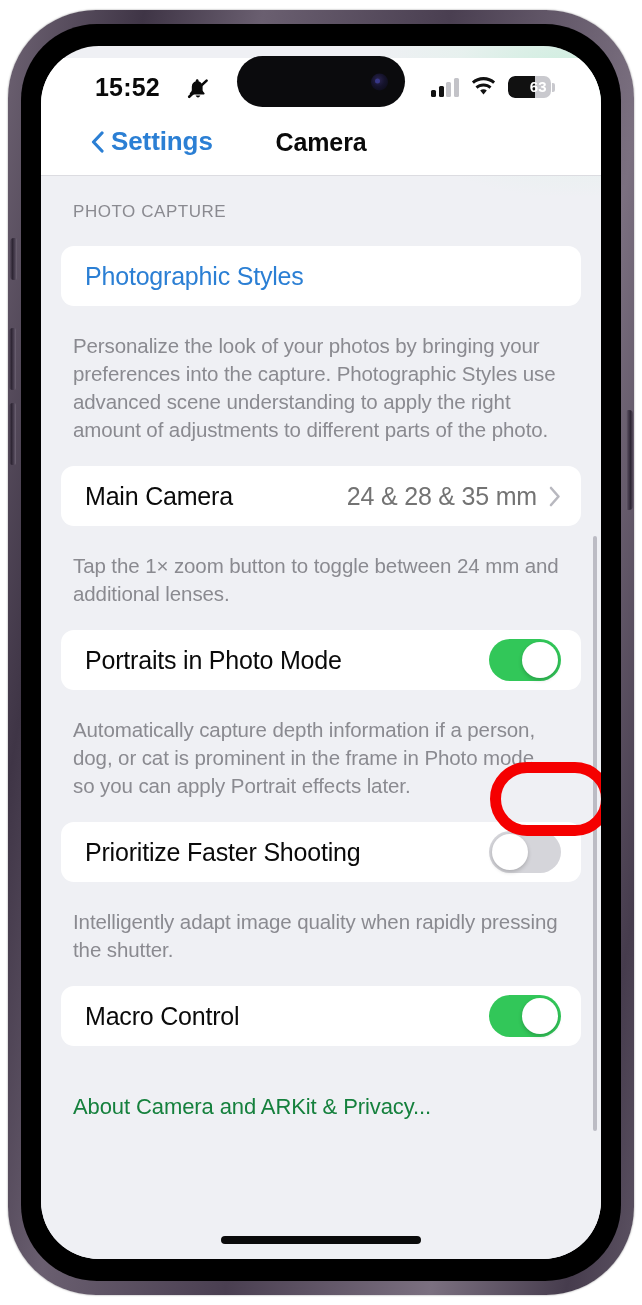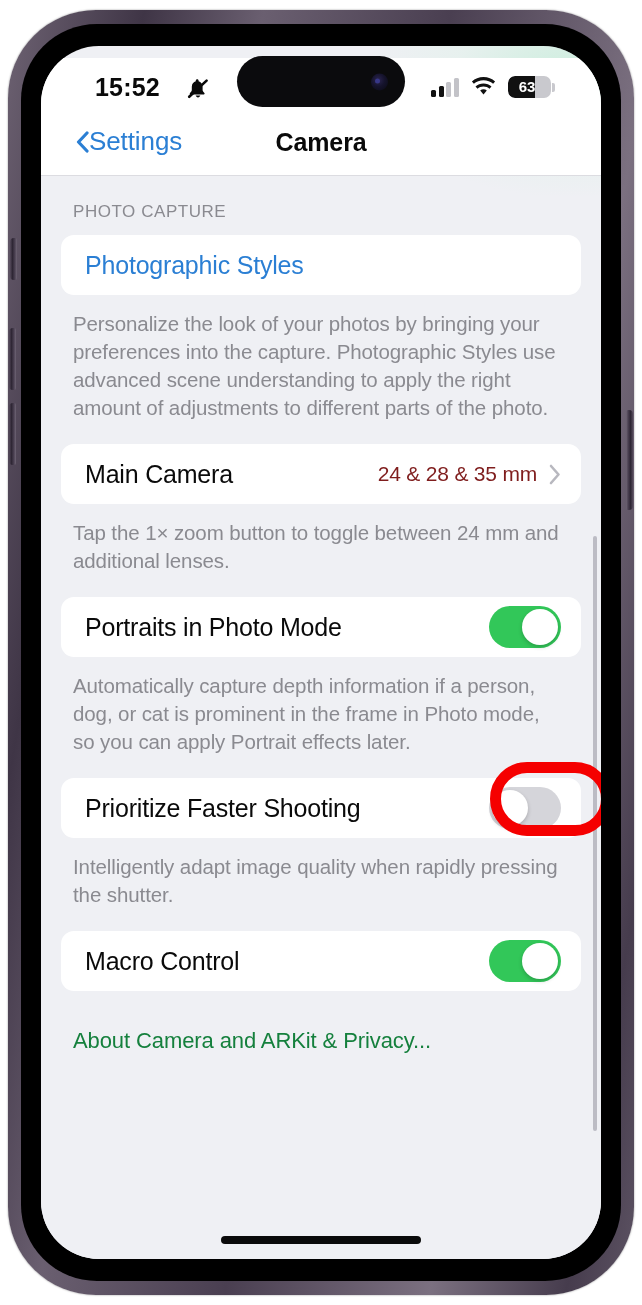--- a/index.html
+++ b/index.html
@@ -115,21 +115,21 @@
   #battery-fill {
     position: absolute;
     left: 0; top: 0; bottom: 0;
     width: 63%;
     background: #111;
     border-radius: 7px 0 0 7px;
   }
   #battery-level {
     position: relative;
     width: 100%;
-    text-align: center;
+    text-align: right;
     font-size: 15px;
     font-weight: bold;
     color: #ffffff;
     line-height: 22px;
     padding-right: 4px;
     box-sizing: border-box;
   }
   #battery-cap {
     width: 3px; height: 9px;
     background: #c9c9ce;
@@ -170,24 +170,26 @@
   
   #nav-bar {
     position: absolute;
     left: 0; top: 72px; right: 0;
     height: 58px;
     background: #ffffff;
     z-index: 4;
   }
   #back-button {
     position: absolute;
-    left: 35px; top: 8px;
+    left: 50px; top: 8px;
     display: flex;
     align-items: center;
+    gap: 7px;
     cursor: pointer;
+    font-weight: bold;
   }
   #back-chevron { width: 13px; height: 22px; }
   #back-label {
     font-size: 26px;
     color: #2b7fd4;
     letter-spacing: -.1px;
   }
   #page-title {
     position: absolute;
     left: 0; right: 0; top: 10px;
@@ -212,41 +214,41 @@
     overflow: hidden;
   }
   .section-header {
     font-size: 17px;
     color: #8a8a90;
     letter-spacing: .55px;
     padding: 26px 0 8px 32px;
     border-radius: 22px;
   }
   .card {
-    margin: 5px 20px;
+    margin: 16px 20px;
     background: #ffffff;
     border-radius: 13px;
   }
   .row {
     display: flex;
     align-items: center;
     min-height: 60px;
     padding: 0 20px 0 24px;
     box-sizing: border-box;
   }
   .row-label {
     font-size: 25px;
     color: #0a0a0a;
     letter-spacing: -.2px;
     flex: 1;
   }
   .row-label.link { color: #2b7fd4; }
   .row-value {
-    font-size: 21px;
-    color: #7f1d1d;
+    font-size: 25px;
+    color: #737373;
     letter-spacing: -.2px;
     margin-right: 12px;
   }
   .chevron-right { width: 12px; height: 21px; flex: none; }
 
   .footnote {
     font-size: 20.5px;
     line-height: 28px;
     color: #8a8a90;
     padding: 10px 36px 0 32px;

